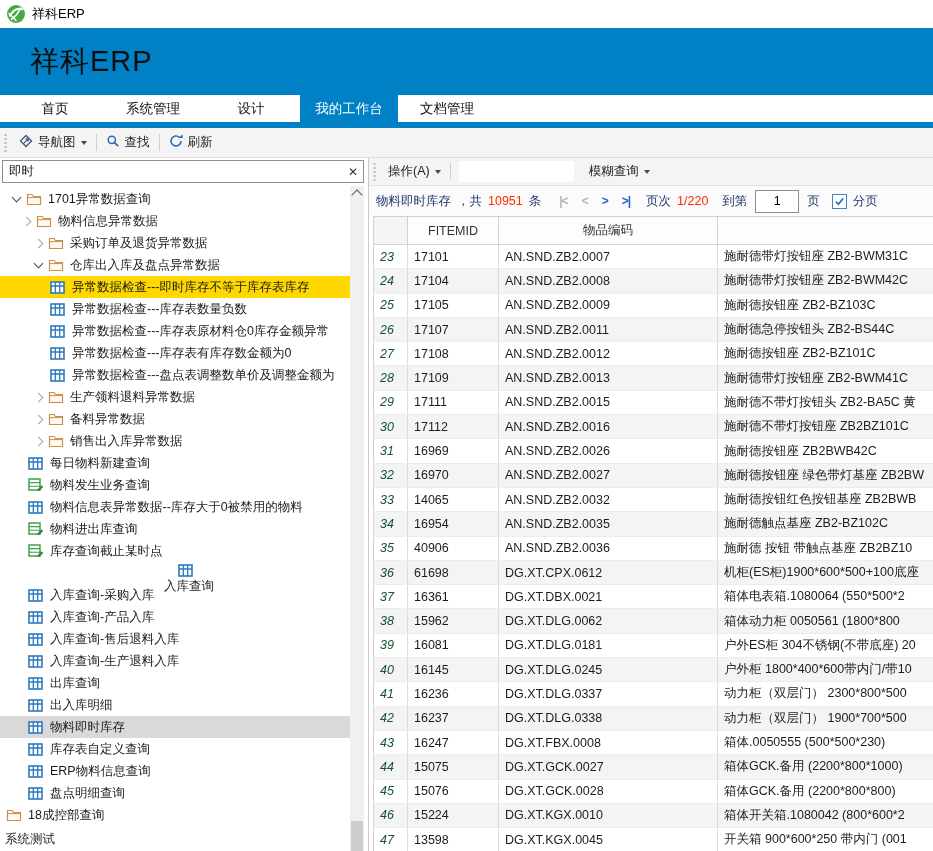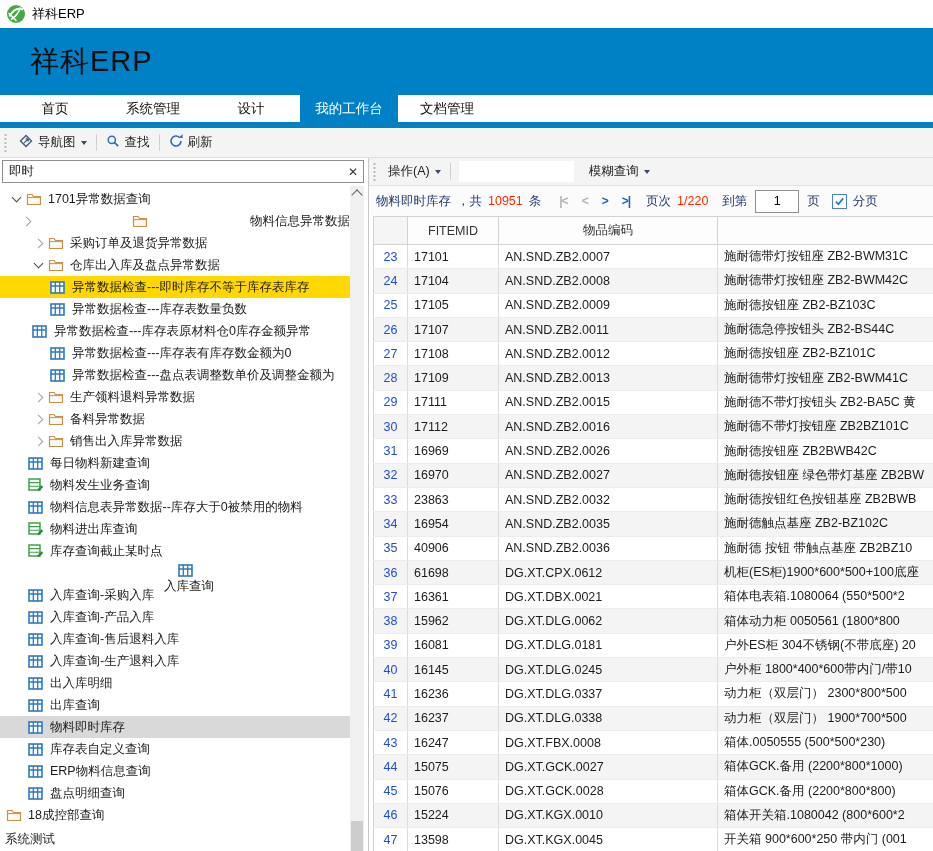--- a/index.html
+++ b/index.html
@@ -76,21 +76,21 @@
 
   
   .gridwrap{position:absolute;left:4px;top:58px;right:0;bottom:0;overflow:hidden;}
   table.grid{border-collapse:collapse;table-layout:fixed;width:600px;font-size:12.5px;}
   table.grid th{height:27px;font-weight:normal;color:#333;background:#fdfdfd;
         border:1px solid #d2d2d2;border-left:none;text-align:center;padding:0;}
   table.grid th:first-child{border-left:1px solid #d2d2d2;background:#f5f5f5;}
   table.grid th:last-child{border-right:none;}
   table.grid td{height:23.3px;border-right:1px solid #dcdcdc;border-bottom:1px solid #ececec;
         padding:0 6px;white-space:nowrap;overflow:hidden;color:#1c1c1c;}
-  table.grid td:first-child{text-align:center;border-left:1px solid #d2d2d2;color:#1d4ed8;}
+  table.grid td:first-child{text-align:left;border-left:1px solid #d2d2d2;color:#14532d;font-style:italic;}
   table.grid td:last-child{border-right:none;}
   table.grid tr.alt td{background:#f4f4f4;}
 </style>
 </head>
 <body>
 
 <div class="app">
 
   <div class="titlebar">
     <span class="logo">
@@ -167,21 +167,21 @@
               <span class="chev down"></span>
             </span>
             <span class="ticon">
               <svg width="16" height="14" viewBox="0 0 16 14">
                 <path d="M1.5 12.5v-10h4.6l1.4 2h7v8z" fill="#fefaf3" stroke="#c8914b" stroke-width="1.2"></path>
                 <path d="M1.5 5.6h13" stroke="#c8914b" stroke-width="1"></path>
               </svg>
             </span>
             <span>1701异常数据查询</span>
           </div>
-          <div class="trow" style="padding-left: 16px; justify-content: space-between;">
+          <div class="trow" style="padding-left: 16px;">
             <span class="chevslot">
               <span class="chev rightp"></span>
             </span>
             <span class="ticon">
               <svg width="16" height="14" viewBox="0 0 16 14">
                 <path d="M1.5 12.5v-10h4.6l1.4 2h7v8z" fill="#fefaf3" stroke="#c8914b" stroke-width="1.2"></path>
                 <path d="M1.5 5.6h13" stroke="#c8914b" stroke-width="1"></path>
               </svg>
             </span>
             <span>物料信息异常数据</span>
@@ -221,21 +221,21 @@
           </div>
           <div class="trow" style="padding-left: 50px;">
             <span class="ticon">
               <svg width="15" height="13" viewBox="0 0 15 13">
                 <rect x="1" y="1" width="13" height="11" fill="#ffffff" stroke="#2e79c0" stroke-width="1.6"></rect>
                 <path d="M1 5h13M5.3 1v11M9.7 1v11" stroke="#2e79c0" stroke-width="1.3"></path>
               </svg>
             </span>
             <span>异常数据检查---库存表数量负数</span>
           </div>
-          <div class="trow" style="padding-left: 32px;">
+          <div class="trow" style="padding-left: 50px;">
             <span class="ticon">
               <svg width="15" height="13" viewBox="0 0 15 13">
                 <rect x="1" y="1" width="13" height="11" fill="#ffffff" stroke="#2e79c0" stroke-width="1.6"></rect>
                 <path d="M1 5h13M5.3 1v11M9.7 1v11" stroke="#2e79c0" stroke-width="1.3"></path>
               </svg>
             </span>
             <span>异常数据检查---库存表原材料仓0库存金额异常</span>
           </div>
           <div class="trow" style="padding-left: 50px;">
             <span class="ticon">
@@ -384,30 +384,30 @@
             </span>
             <span>入库查询-生产退料入库</span>
           </div>
           <div class="trow" style="padding-left: 28px;">
             <span class="ticon">
               <svg width="15" height="13" viewBox="0 0 15 13">
                 <rect x="1" y="1" width="13" height="11" fill="#ffffff" stroke="#2e79c0" stroke-width="1.6"></rect>
                 <path d="M1 5h13M5.3 1v11M9.7 1v11" stroke="#2e79c0" stroke-width="1.3"></path>
               </svg>
             </span>
+            <span>出库查询</span>
+          </div>
+          <div class="trow" style="padding-left: 28px;">
+            <span class="ticon">
+              <svg width="15" height="13" viewBox="0 0 15 13">
+                <rect x="1" y="1" width="13" height="11" fill="#ffffff" stroke="#2e79c0" stroke-width="1.6"></rect>
+                <path d="M1 5h13M5.3 1v11M9.7 1v11" stroke="#2e79c0" stroke-width="1.3"></path>
+              </svg>
+            </span>
             <span>出入库明细</span>
-          </div>
-          <div class="trow" style="padding-left: 28px;">
-            <span class="ticon">
-              <svg width="15" height="13" viewBox="0 0 15 13">
-                <rect x="1" y="1" width="13" height="11" fill="#ffffff" stroke="#2e79c0" stroke-width="1.6"></rect>
-                <path d="M1 5h13M5.3 1v11M9.7 1v11" stroke="#2e79c0" stroke-width="1.3"></path>
-              </svg>
-            </span>
-            <span>出库查询</span>
           </div>
           <div class="trow sel" style="padding-left: 28px;">
             <span class="ticon">
               <svg width="15" height="13" viewBox="0 0 15 13">
                 <rect x="1" y="1" width="13" height="11" fill="#ffffff" stroke="#2e79c0" stroke-width="1.6"></rect>
                 <path d="M1 5h13M5.3 1v11M9.7 1v11" stroke="#2e79c0" stroke-width="1.3"></path>
               </svg>
             </span>
             <span>物料即时库存</span>
           </div>
@@ -567,21 +567,21 @@
                 <td>施耐德按钮座 ZB2BWB42C</td>
               </tr>
               <tr class="alt">
                 <td>32</td>
                 <td>16970</td>
                 <td>AN.SND.ZB2.0027</td>
                 <td>施耐德按钮座 绿色带灯基座 ZB2BW</td>
               </tr>
               <tr>
                 <td>33</td>
-                <td>23863</td>
+                <td>14065</td>
                 <td>AN.SND.ZB2.0032</td>
                 <td>施耐德按钮红色按钮基座 ZB2BWB</td>
               </tr>
               <tr class="alt">
                 <td>34</td>
                 <td>16954</td>
                 <td>AN.SND.ZB2.0035</td>
                 <td>施耐德触点基座 ZB2-BZ102C</td>
               </tr>
               <tr>

